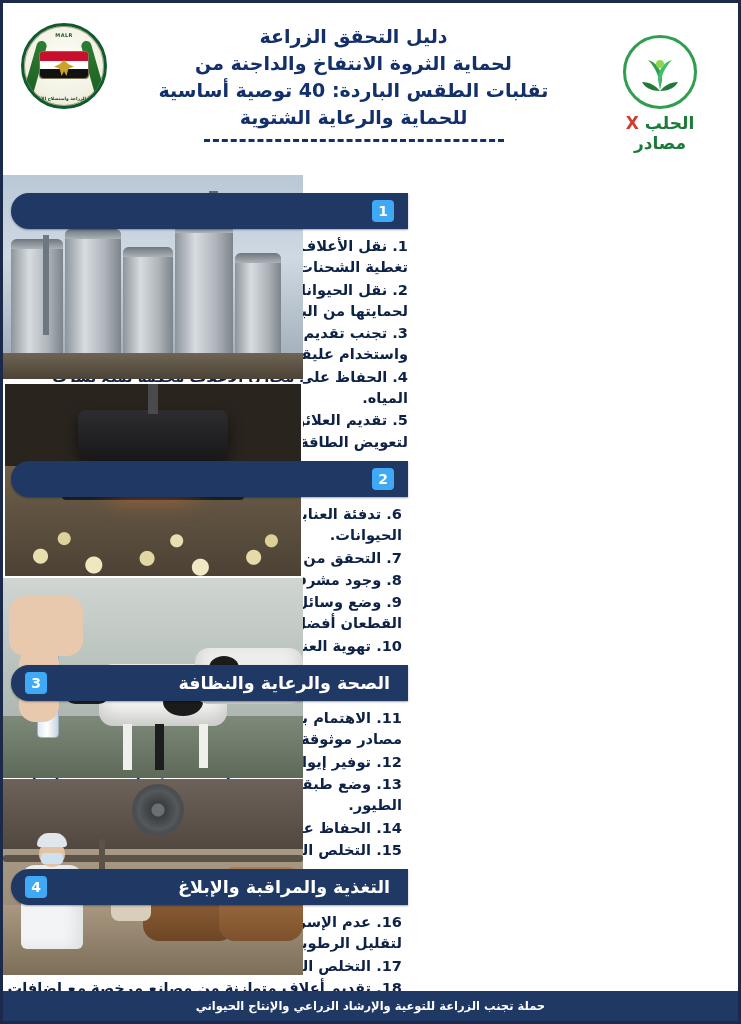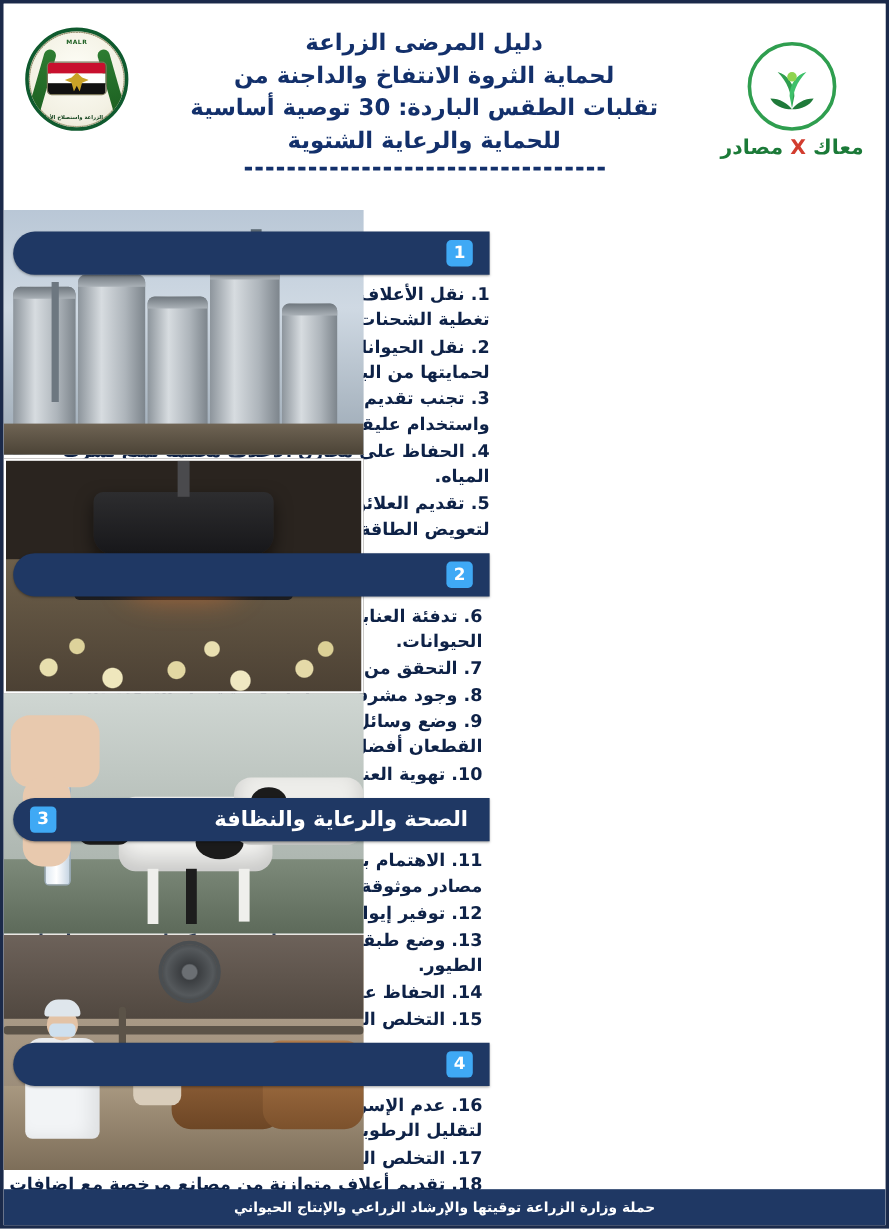--- a/index.html
+++ b/index.html
@@ -356,30 +356,30 @@
       <div class="camp-circle">
         <svg class="leaf" viewBox="0 0 48 40">
           <path d="M24 38 C24 26 20 16 12 8 C20 10 26 18 26 28 Z" fill="#2f9e4f"></path>
           <path d="M24 38 C24 26 28 16 36 8 C28 10 22 18 22 28 Z" fill="#3ec06a"></path>
           <path d="M6 30 C14 30 20 34 24 39 C16 39 9 36 6 30 Z" fill="#1f7a3a"></path>
           <path d="M42 30 C34 30 28 34 24 39 C32 39 39 36 42 30 Z" fill="#1f7a3a"></path>
           <circle cx="24" cy="12" r="4" fill="#8fd44f"></circle>
         </svg>
       </div>
       <div class="camp-text">
-        <span>معاك</span>
+        <span>الحلب</span>
         <span class="x">X</span>
         <span>مصادر</span>
       </div>
     </div>
 
     <div class="header-title">
-      <div class="line">دليل المرضى الزراعة</div>
+      <div class="line">دليل التحقق الزراعة</div>
       <div class="line">لحماية الثروة الانتفاخ والداجنة من</div>
-      <div class="line">تقلبات الطقس الباردة: 30 توصية أساسية</div>
+      <div class="line">تقلبات الطقس الباردة: 40 توصية أساسية</div>
       <div class="line">للحماية والرعاية الشتوية</div>
       <div class="header-rule"></div>
     </div>
 
     <div class="logo-left">
       <div class="emblem">
         <div class="ring-text"></div>
         <div class="cap">MALR</div>
         <div class="wheat-l"></div>
         <div class="wheat-r"></div>
@@ -502,32 +502,33 @@
           <li>11. الاهتمام بالتحصينات في توقيتها الصحيح ومن مصادر موثوقة.</li>
           <li>12. توفير إيواء مناسب وعدم التكدس للحيوانات.</li>
           <li>13. وضع طبقة فرشة جافة وسميكة لمنع برودة أقدام الطيور.</li>
           <li>14. الحفاظ على جفاف أرضية الحظائر وتصريف المياه.</li>
           <li>15. التخلص السليم من المخلفات لمنع التلوث والعدوى.</li>
         </ul>
       </div>
 
       <div class="section" style="margin-right:318px;">
         <div class="sec-head">
+          <span class="title">التغذية والمراقبة والإبلاغ</span>
           <span class="sec-num">4</span>
         </div>
         <ul class="sec-items">
           <li>16. عدم الإسراف في استخدام المياه داخل العنابر لتقليل الرطوبة.</li>
           <li>17. التخلص الصحي الآمن من النافق.</li>
           <li>18. تقديم أعلاف متوازنة من مصانع مرخصة مع إضافات مضادة للإجهاد البردي.</li>
           <li>19. المراقبة المستمرة لصحة الحيوانات وعزل المرضى فوراً.</li>
 
         </ul>
 
       </div>
 
     </div>
   </div>
 
   <div class="footer">
-    <span>حملة وزارة الزراعة توقيتها والإرشاد الزراعي والإنتاج الحيواني</span>
+    <span>حملة تجنب الزراعة للتوعية والإرشاد الزراعي والإنتاج الحيواني</span>
   </div>
 
 </div>
 
 </body></html>

